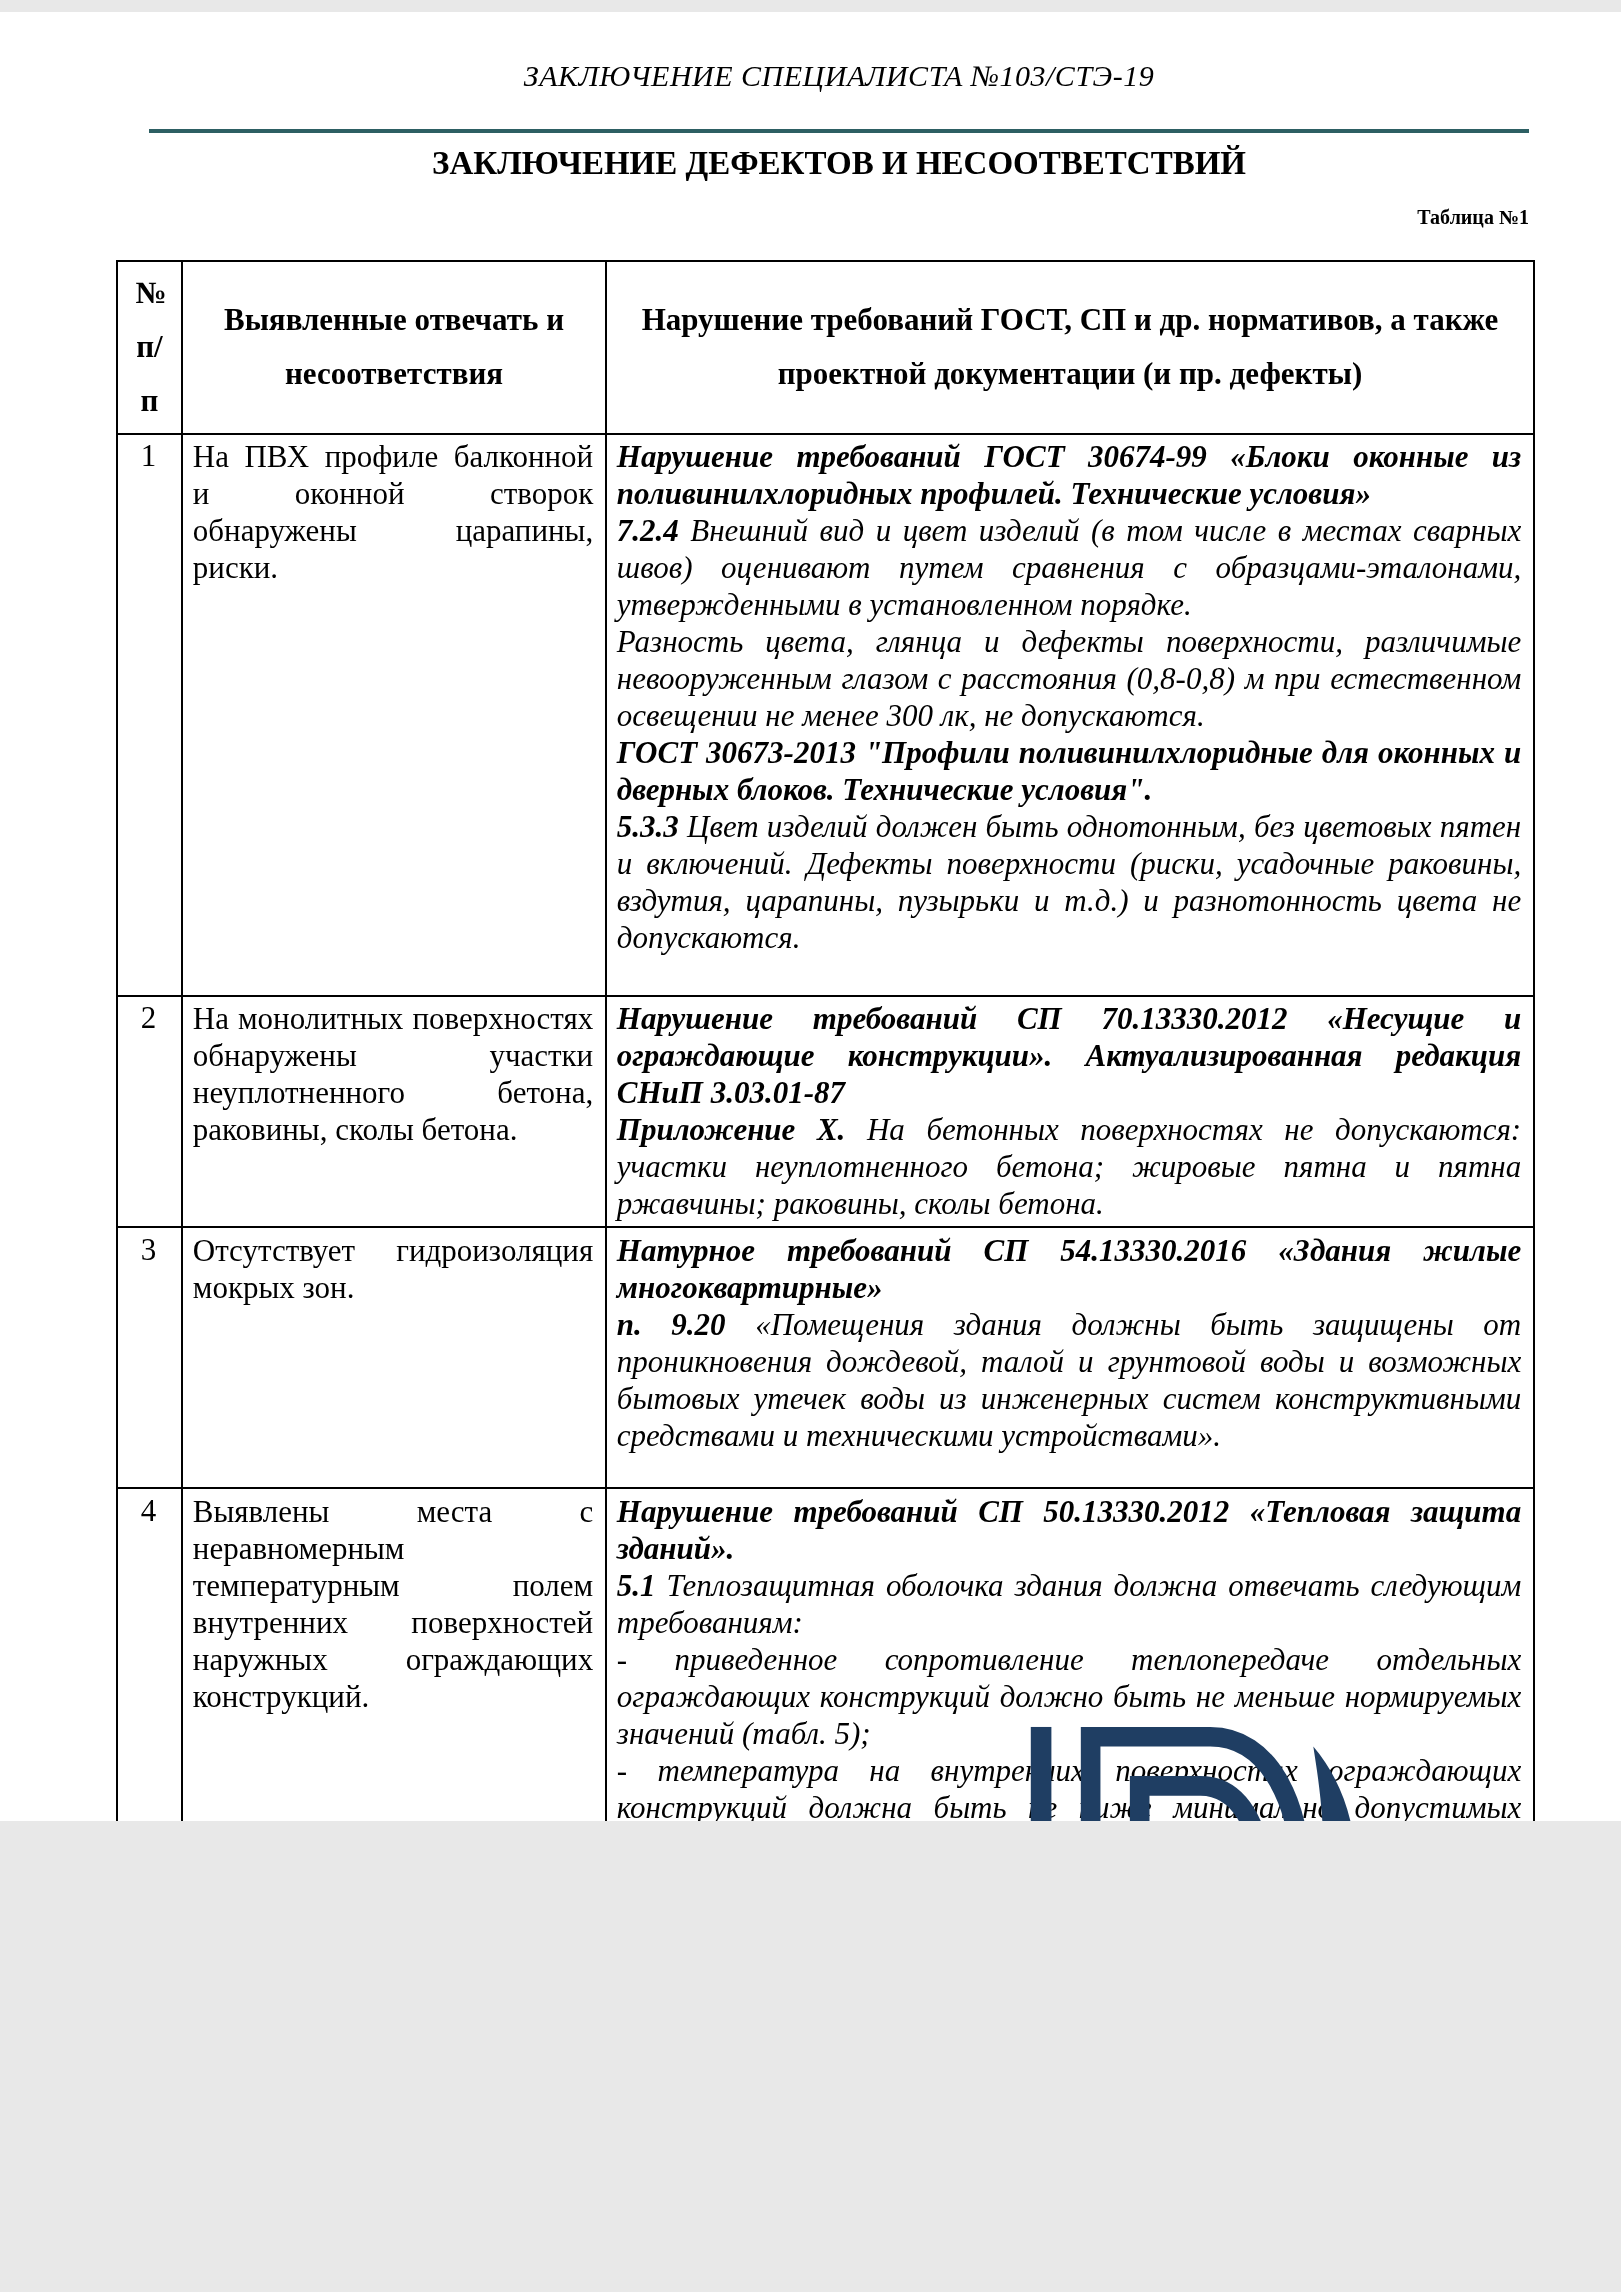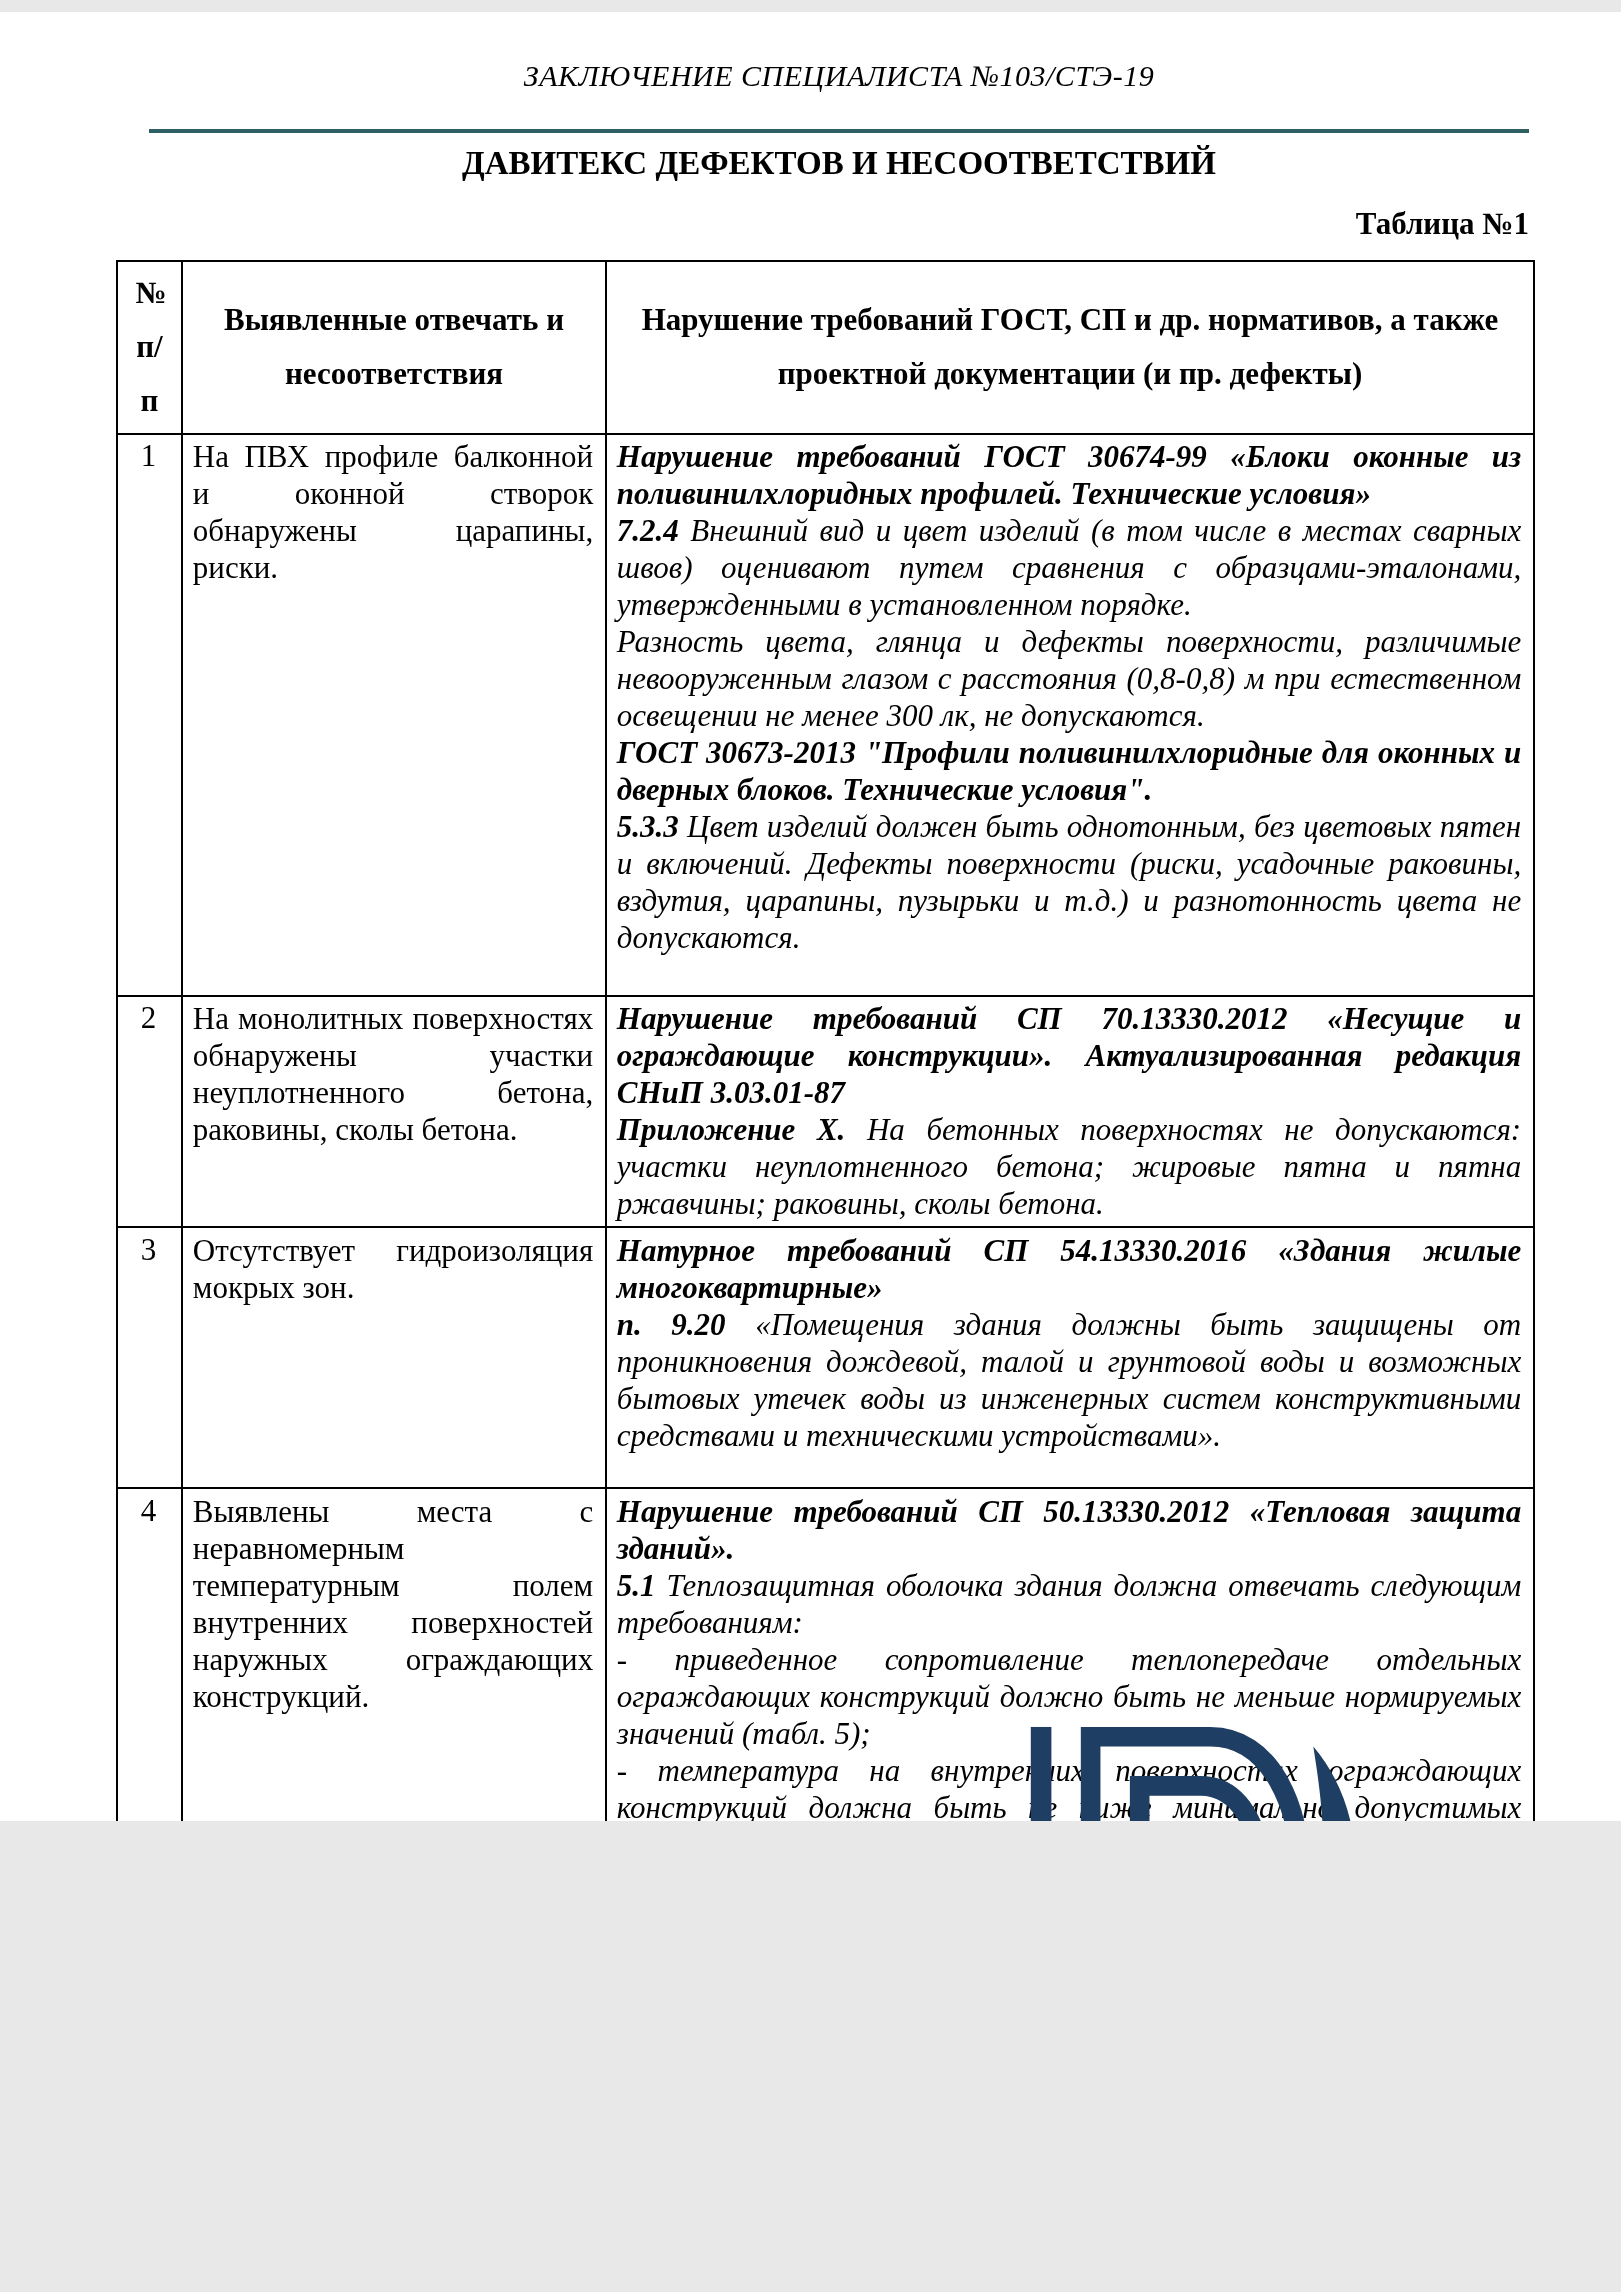--- a/index.html
+++ b/index.html
@@ -27,21 +27,21 @@
   .rule-top{
     position:absolute;top:117px;left:149px;width:1380px;height:3.9px;
     background:var(--teal);
   }
   .doc-title{
     position:absolute;top:133px;left:149px;width:1380px;
     text-align:center;font-weight:bold;font-size:33px;
   }
   .table-caption{
     position:absolute;top:194px;left:149px;width:1380px;
-    text-align:right;font-weight:bold;font-size:31px;
+    text-align:right;font-weight:bold;font-size:20px;
   }
   
   table.defects{
     position:absolute;top:248px;left:116px;
     width:1417px;border-collapse:collapse;table-layout:fixed;
   }
   table.defects td,table.defects th{
     border:2.9px solid #000;
     font-size:31px;
     vertical-align:top;
@@ -111,21 +111,21 @@
     transform:scaleX(0.8);transform-origin:0 0;
   }
 </style>
 </head>
 <body>
 
 <div class="page">
 
   <div class="running-header">ЗАКЛЮЧЕНИЕ СПЕЦИАЛИСТА №103/СТЭ-19</div>
   <div class="rule-top"></div>
-  <div class="doc-title">ДАВИТЕКС ДЕФЕКТОВ И НЕСООТВЕТСТВИЙ</div>
+  <div class="doc-title">ЗАКЛЮЧЕНИЕ ДЕФЕКТОВ И НЕСООТВЕТСТВИЙ</div>
   <div class="table-caption">Таблица №1</div>
 
   <table class="defects">
     <colgroup>
       <col style="width:65px">
         <col style="width:424px">
         <col style="width:928px">
     </colgroup>
     <tbody>
       <tr class="hrow">

